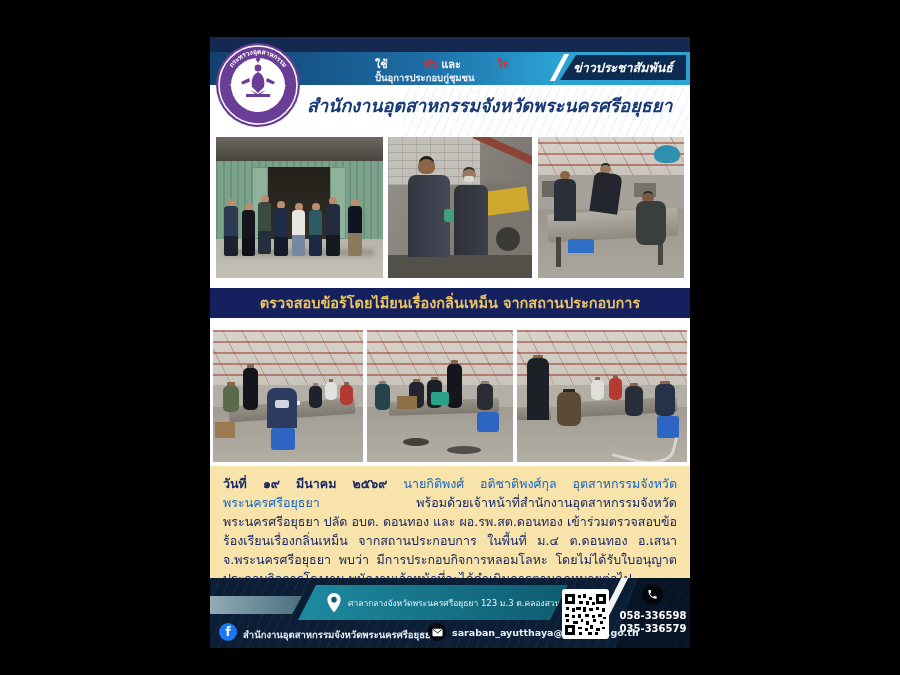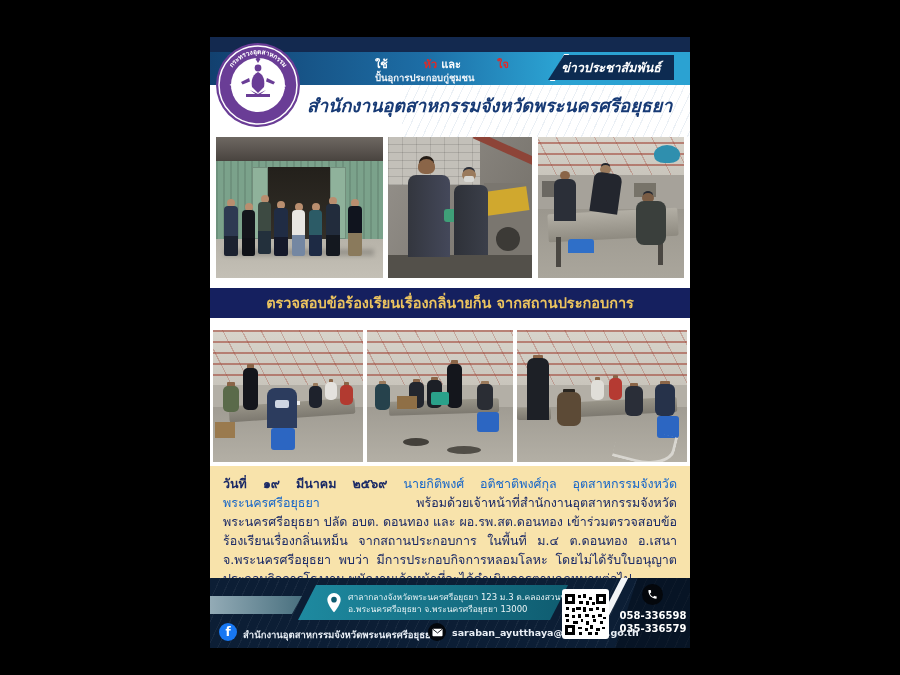--- a/index.html
+++ b/index.html
@@ -11,21 +11,21 @@
   .topstrip{position:absolute;left:0;top:0;width:480px;height:15px;background:#13294f;}
   .band{position:absolute;left:0;top:15px;width:480px;height:33px;
         background:linear-gradient(90deg,#12406f 0%,#1d6ea6 45%,#2ba2d2 72%,#2ba2d2 100%);}
   .brand{position:absolute;left:97px;top:1px;font-size:27px;font-weight:900;color:#c41e25;
          letter-spacing:1px;line-height:30px;
          text-shadow:-1px 0 #fff,1px 0 #fff,0 -1px #fff,0 1px #fff,1px 1px #fff,-1px -1px #fff;}
   .tagline{position:absolute;left:165px;top:3px;font-size:11px;font-weight:bold;color:#fff;white-space:nowrap;}
   .tagline .red{color:#e02a28;padding-left:32px;}
   .tagline span{margin-right:4px;font-family:Liberation Mono, monospace;}
   .subtag{position:absolute;left:165px;top:18px;font-size:9.5px;font-weight:bold;color:#f2f6fa;}
-  .badge{position:absolute;right:16px;top:3px;width:126px;height:25px;background:#0d2b51;
+  .badge{position:absolute;right:4px;top:3px;width:126px;height:25px;background:#0d2b51;
          clip-path:polygon(16px 0,100% 0,100% 100%,0 100%);
          display:flex;align-items:center;justify-content:center;}
   .badge span{color:#fff;font-size:12.5px;font-weight:bold;font-style:italic;}
   .band .slash{position:absolute;right:128px;top:2px;width:5px;height:27px;background:#fff;
                transform:skewX(-28deg);}
   .titleband{position:absolute;left:0;top:48px;width:480px;height:52px;background:#fff;}
   .titleband::after{content:"";position:absolute;right:0;top:0;width:60%;height:100%;
         background:repeating-linear-gradient(115deg,rgba(60,110,160,.10) 0 1px,transparent 1px 8px);}
   .office-title{position:absolute;left:97px;top:6px;font-size:18px;font-weight:bold;font-style:italic;
                 color:#173a75;white-space:nowrap;z-index:2;}
@@ -207,21 +207,21 @@
       <div class="shape" style="left:22px;top:34px;width:10px;height:9px;border-radius:50%;background:#8a6548;"></div>
       <div class="shape" style="left:16px;top:42px;width:22px;height:42px;border-radius:6px 6px 0 0;background:#2b2f38;"></div>
       <div class="shape" style="left:62px;top:28px;width:11px;height:9px;border-radius:50%;background:#9a7a5c;box-shadow:0 -3px 0 -1px #22252c;"></div>
       <div class="shape" style="left:54px;top:36px;width:28px;height:40px;border-radius:7px 7px 0 0;background:#23262e;transform:rotate(8deg);"></div>
       <div class="shape" style="left:104px;top:56px;width:12px;height:10px;border-radius:50%;background:#7a5c44;box-shadow:0 -3px 0 -1px #252830;"></div>
       <div class="shape" style="left:98px;top:64px;width:30px;height:44px;border-radius:8px;background:#3a3f3c;"></div>
       <div class="shape" style="left:30px;top:102px;width:26px;height:14px;border-radius:3px 3px 0 0;background:#2f6fc8;box-shadow:0 14px 0 -10px #2456a0;"></div>
     </div>
   </div>
 
-  <div class="banner">ตรวจสอบข้อร้องเรียนเรื่องกลิ่นายก็น จากสถานประกอบการ</div>
+  <div class="banner">ตรวจสอบข้อร้โดยไมียนเรื่องกลิ่นเหม็น จากสถานประกอบการ</div>
 
   <div class="row2">
 
     <div class="photo" style="left:3px;width:150px;">
       <div class="shape factory-ceil"></div>
       <div class="shape factory-wall"></div>
       <div class="shape factory-floor"></div>
       <div class="shape ftable" style="left:16px;top:72px;width:126px;height:16px;transform:rotate(-4deg);"></div>
       <div class="shape paper" style="left:60px;top:74px;"></div>
       <div class="shape paper" style="left:80px;top:71px;"></div>
@@ -280,21 +280,20 @@
 
     <div class="f-tealband">
       <span style="display:inline-flex;">
         <svg width="16" height="22" viewBox="0 0 24 32">
           <path d="M12 1C6.5 1 2 5.5 2 11c0 7.5 10 19 10 19s10-11.5 10-19C22 5.5 17.5 1 12 1z" fill="#fff"></path>
           <circle cx="12" cy="11" r="4.2" fill="#0f5c70"></circle>
         </svg>
       </span>
       <span class="addr">
         <span style="display:block;">ศาลากลางจังหวัดพระนครศรีอยุธยา 123 ม.3 ต.คลองสวนพลู</span>
-        <span style="display:block;">อ.พระนครศรีอยุธยา จ.พระนครศรีอยุธยา 13000</span>
       </span>
     </div>
 
     <div class="qr">
       <svg width="41" height="41" viewBox="0 0 29 29" shape-rendering="crispEdges">
         <rect width="29" height="29" fill="#fff"></rect>
         <g fill="#000">
           <path d="M0 0h7v7H0zM2 2h3v3H2z" fill-rule="evenodd"></path>
           <path d="M22 0h7v7h-7zM24 2h3v3h-3z" fill-rule="evenodd"></path>
           <path d="M0 22h7v7H0zM2 24h3v3H2z" fill-rule="evenodd"></path>

